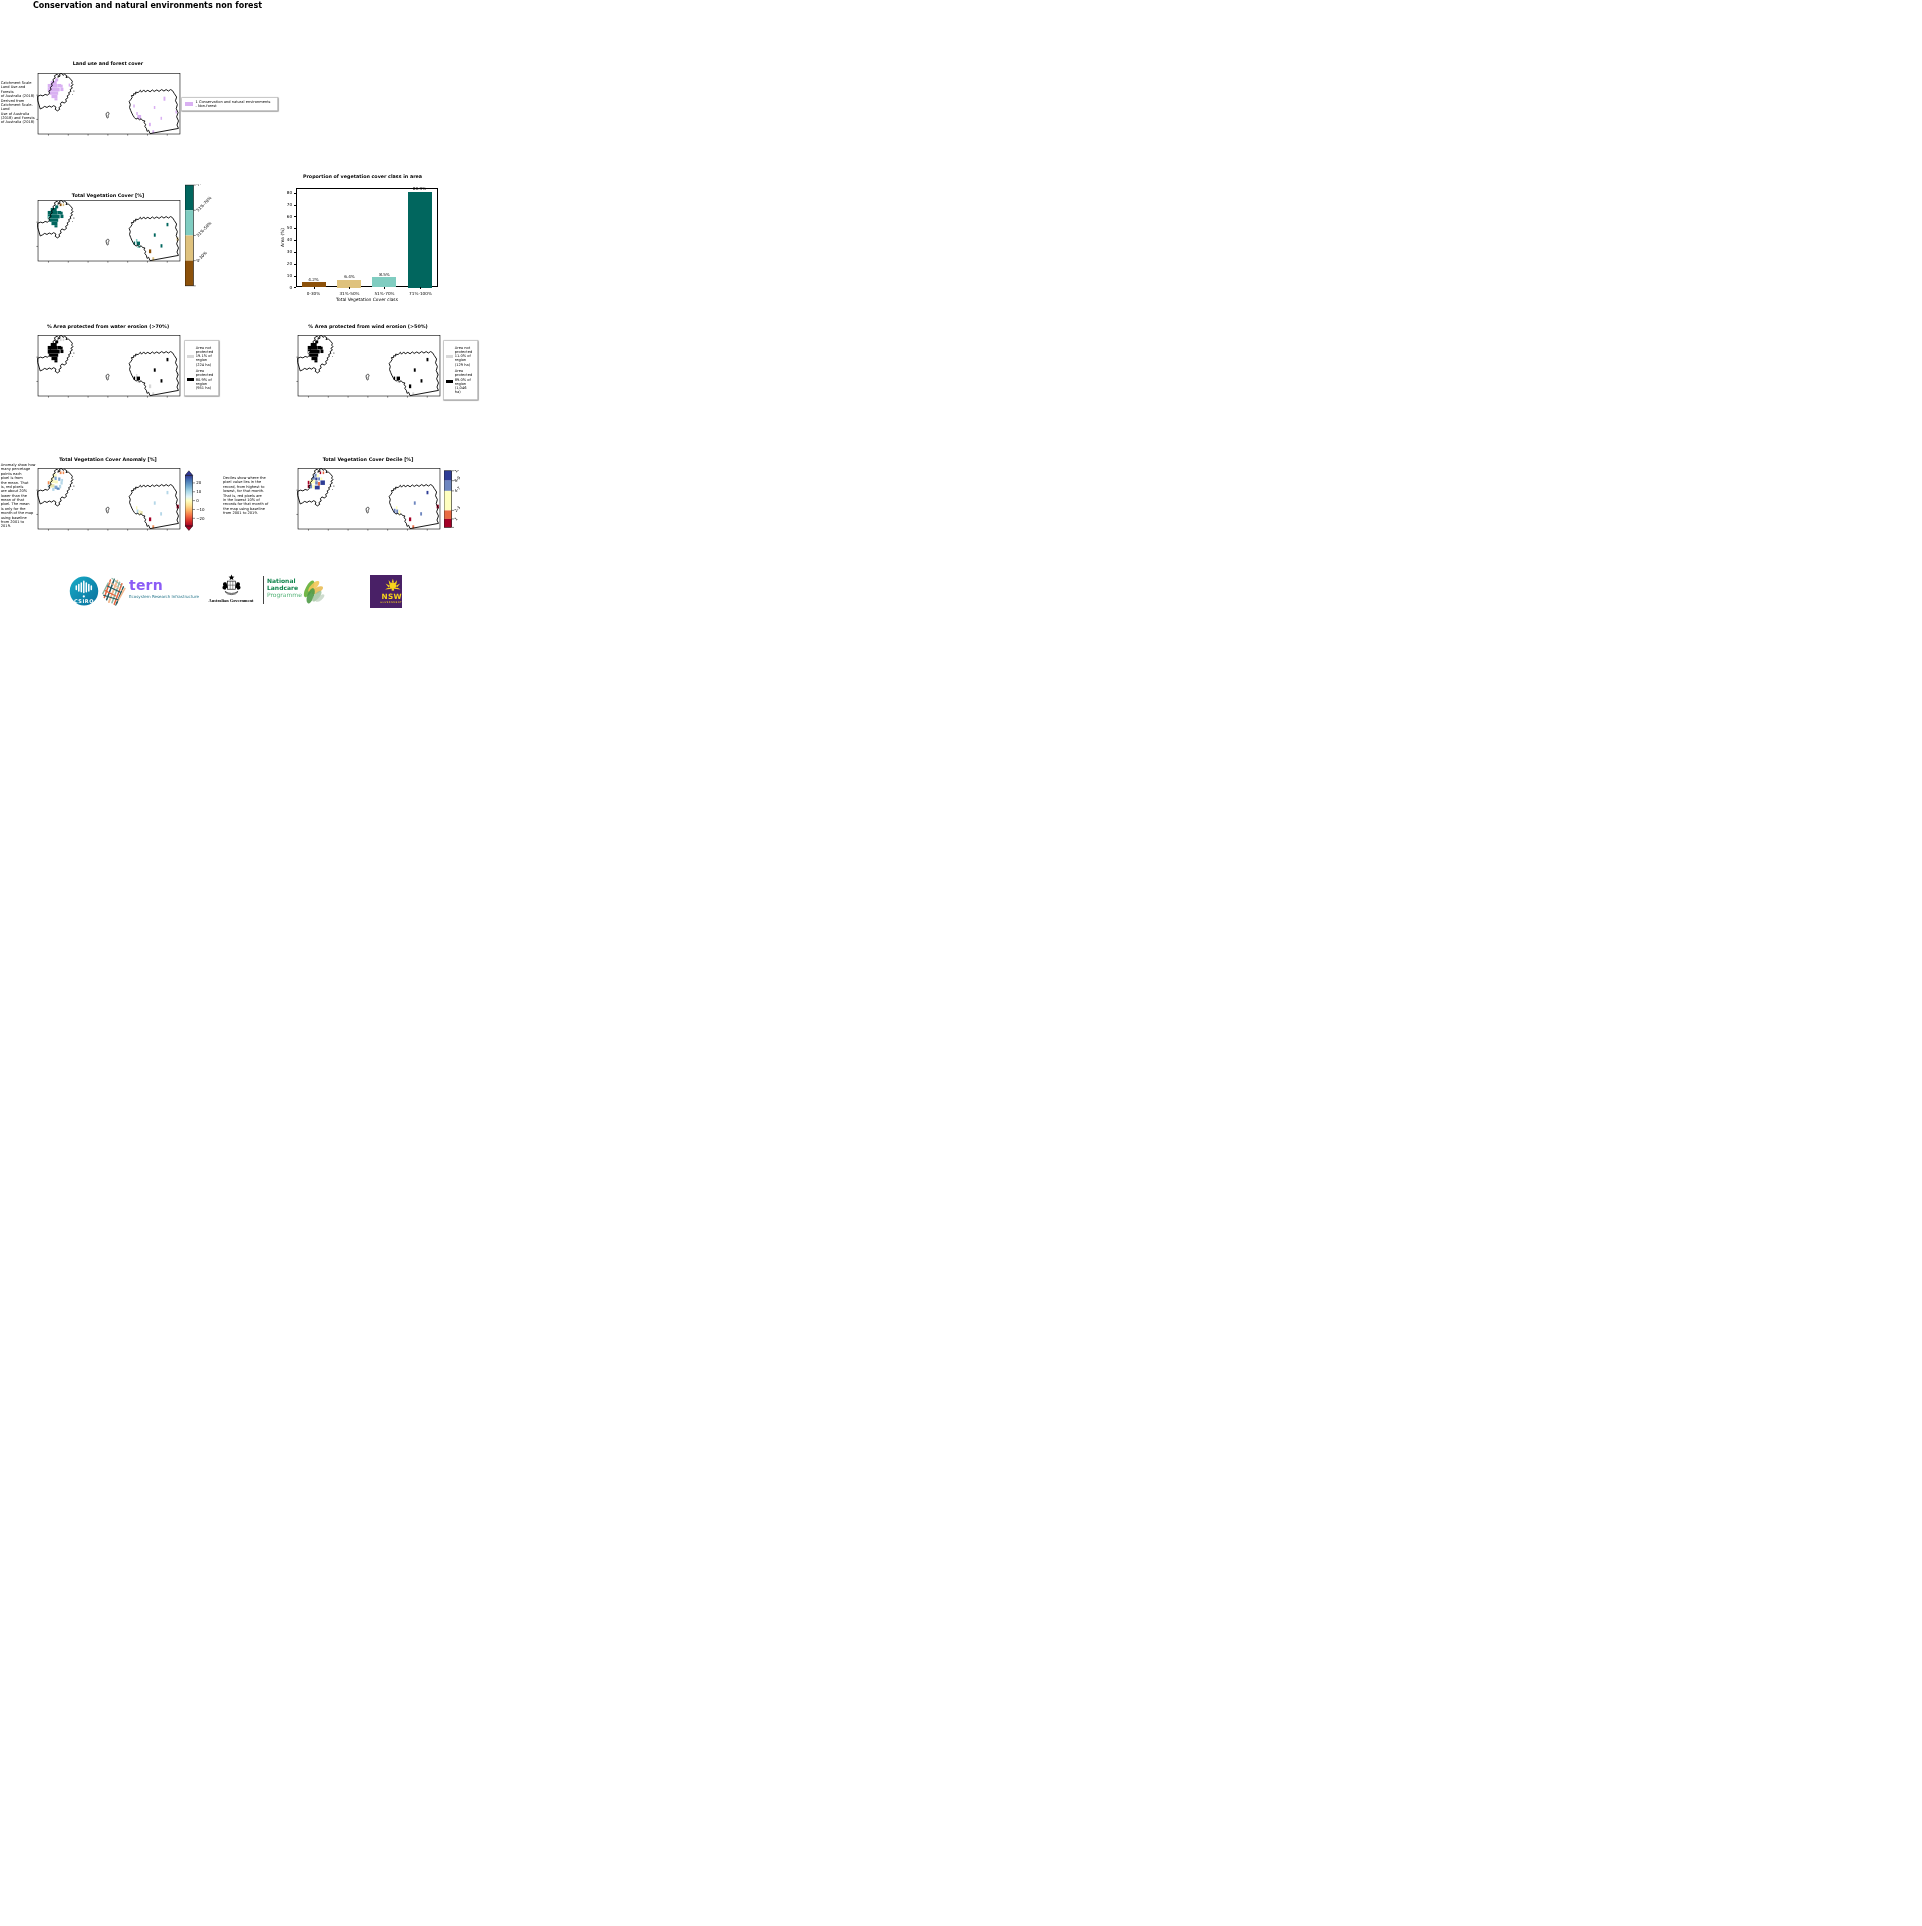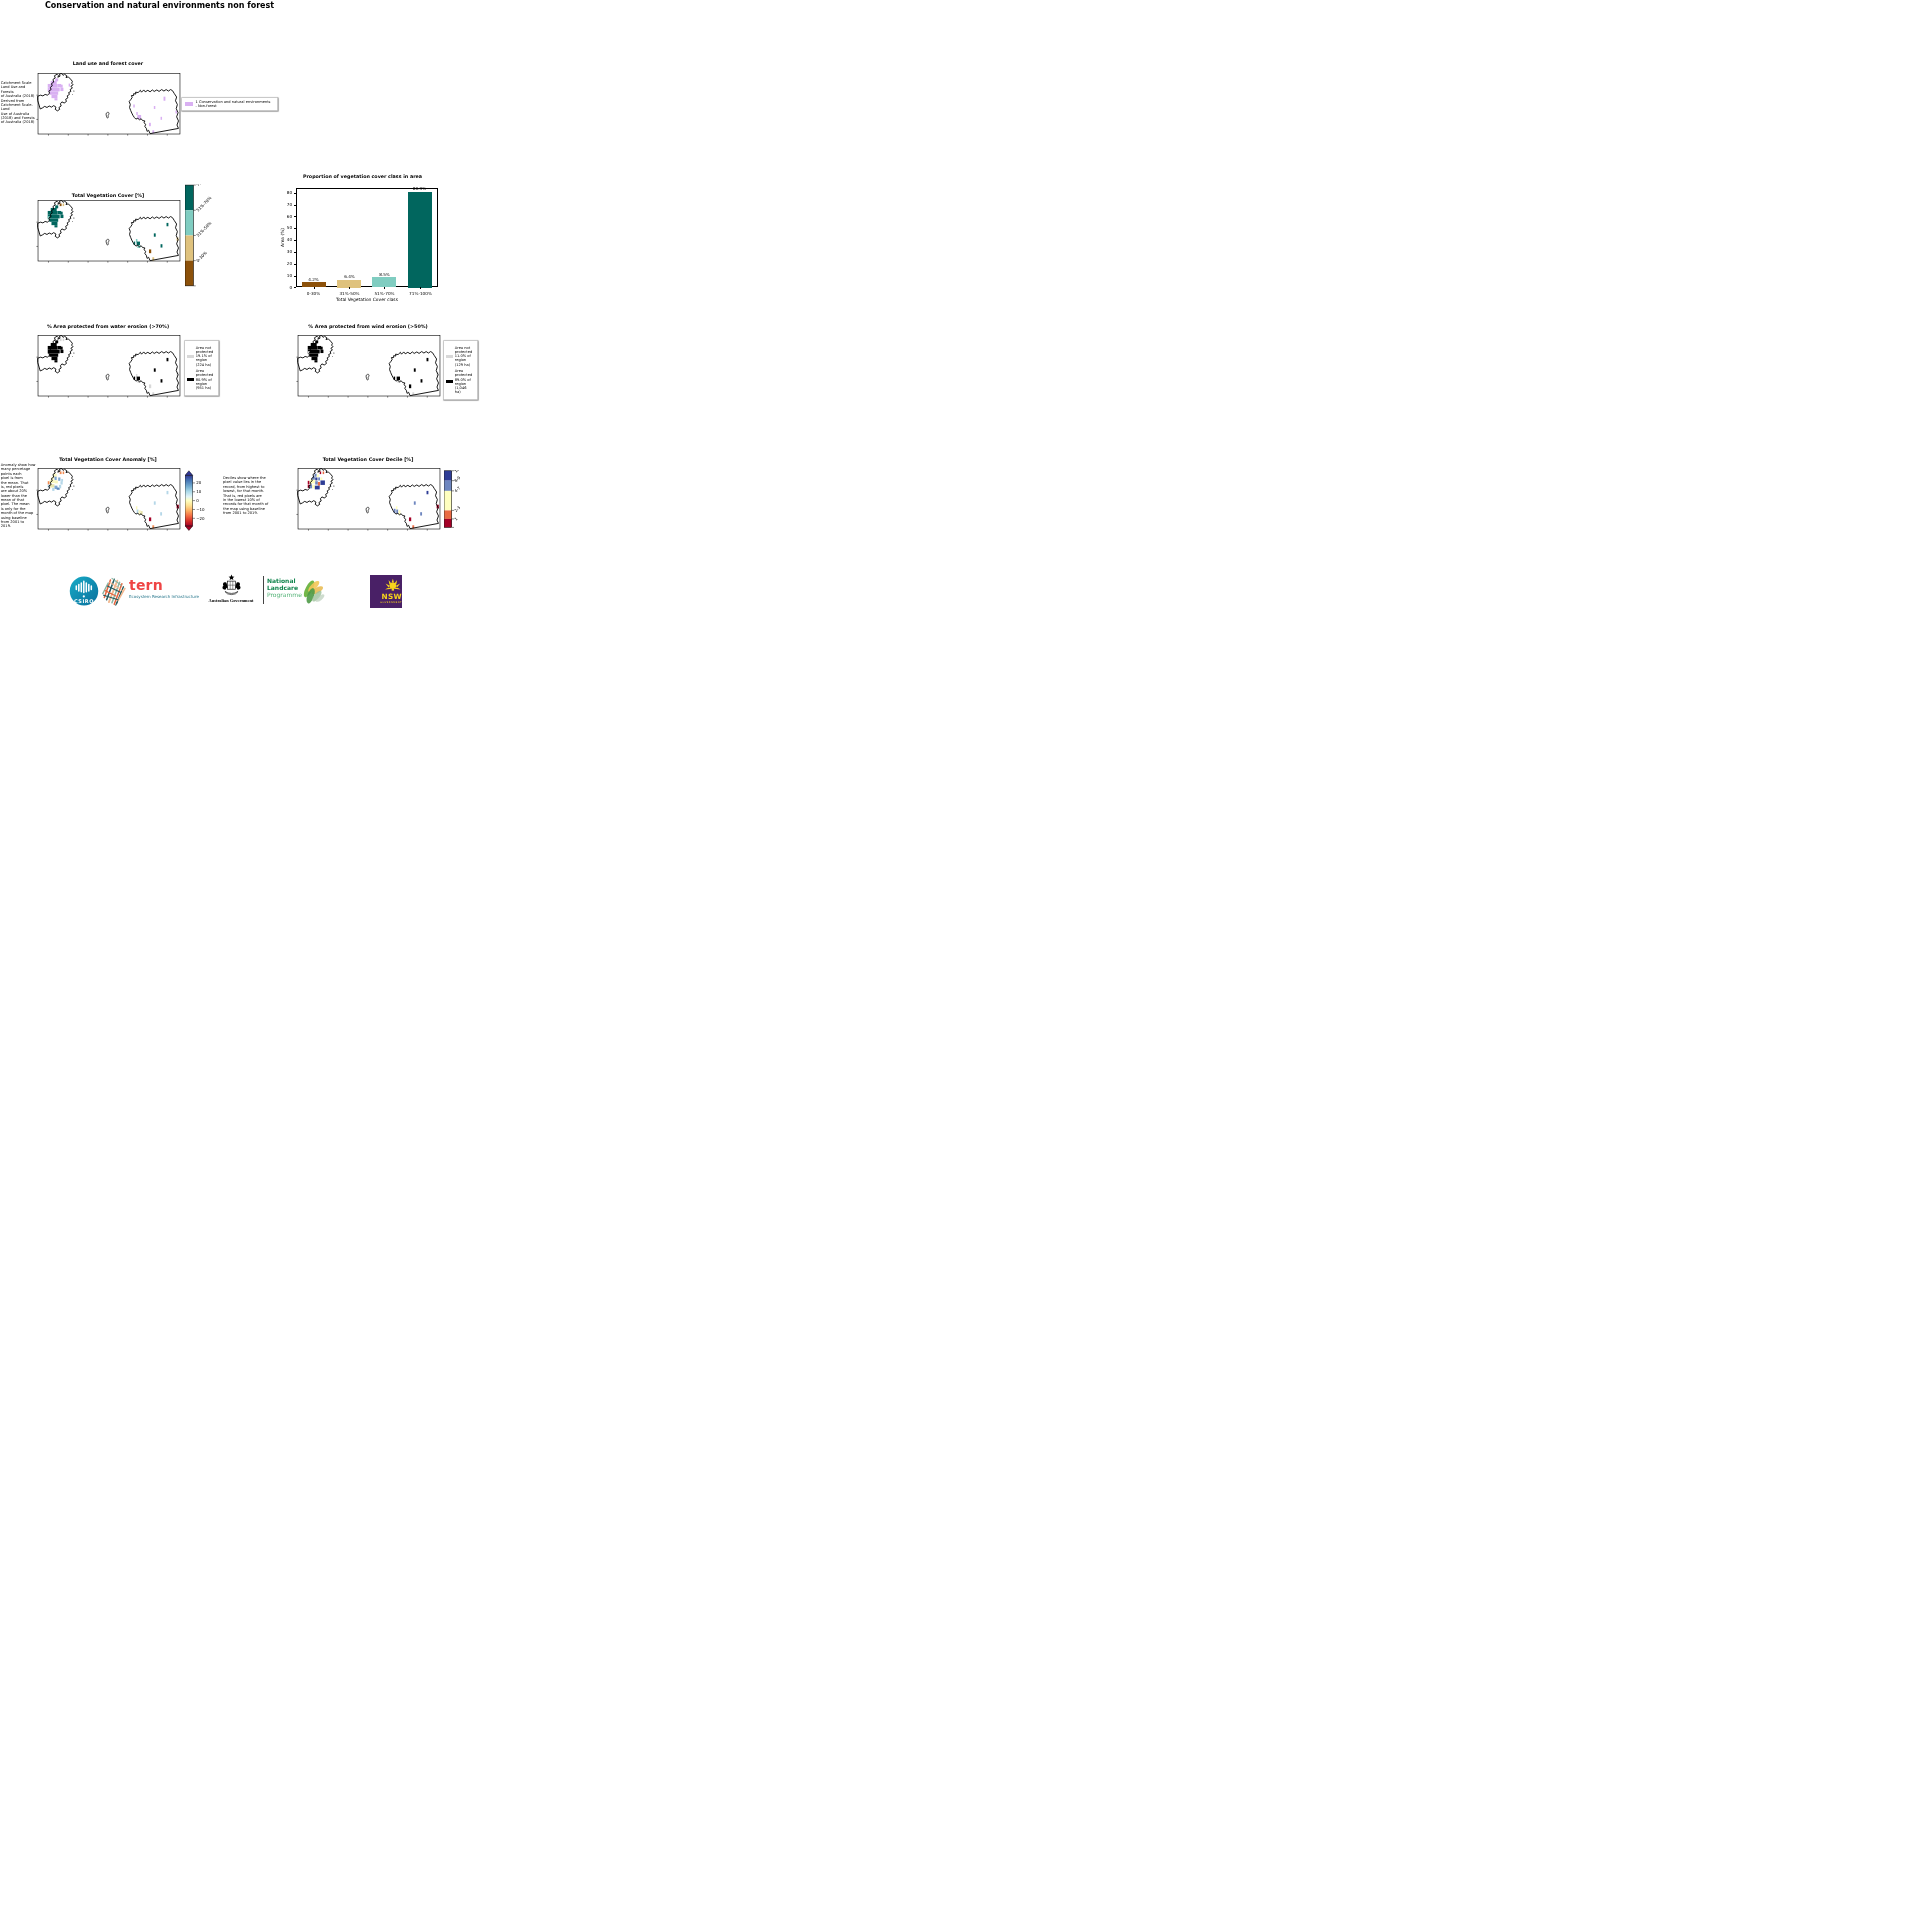--- a/index.html
+++ b/index.html
@@ -1,18 +1,18 @@
 <!DOCTYPE html>
 <html style="font-size:6.2px"><head>
 <meta charset="utf-8">
 <style>
   html,body{margin:0;padding:0;background:#fff;}
   .page{position:relative;width:481px;height:609px;background:#ffffff;
         font-family:"DejaVu Sans","Liberation Sans",sans-serif;color:#000;overflow:hidden;}
-  .report-title{position:absolute;left:45px;top:0.8px;font-size:8px;font-weight:bold;}
+  .report-title{position:absolute;left:33px;top:0.8px;font-size:8px;font-weight:bold;}
   .panel-title{position:absolute;text-align:center;font-weight:bold;font-size:4.8px;}
   .annotation{position:absolute;font-size:3.6px;line-height:1.22;white-space:pre-line;}
   .map{position:absolute;width:148px;height:65px;}
   .cbar{position:absolute;}
   .legend-card{position:absolute;display:flex;align-items:center;gap:2.7px;background:#fff;
         border:0.4px solid #c9c9c9;border-radius:1.5px;box-shadow:0.8px 0.8px 0.8px rgba(110,110,110,.55);
         padding:1.9px 3.1px;font-size:3.6px;line-height:1.18;}
   .swatch{width:7.7px;height:3.9px;display:inline-block;flex:0 0 auto;}
   .erosion-card{position:absolute;width:29px;background:#fff;border:0.4px solid #c9c9c9;border-radius:1.5px;
         box-shadow:0.8px 0.8px 0.8px rgba(110,110,110,.55);padding:2.3px 1.9px;font-size:3.6px;line-height:1.18;}
@@ -24,21 +24,21 @@
   .plotarea{position:absolute;left:26px;top:17px;width:142px;height:99px;border:0.5px solid #000;box-sizing:border-box;}
   .ytick-label{position:absolute;width:13px;text-align:right;font-size:4.2px;}
   .ytick-mark{position:absolute;width:2.3px;height:0.5px;background:#000;}
   .xtick-mark{position:absolute;width:0.5px;height:2.3px;background:#000;}
   .xtick-label{position:absolute;text-align:center;font-size:4.2px;}
   .bar{position:absolute;}
   .bar-label{position:absolute;text-align:center;font-size:4.2px;}
   .axis-label{position:absolute;text-align:center;font-size:4.4px;}
   .footer{position:absolute;left:0;top:573px;width:481px;height:35px;}
   .abs{position:absolute;}
-  .tern-word{font-size:14px;font-weight:bold;color:#ef4444;line-height:.9;letter-spacing:0.2px;}
+  .tern-word{font-size:14px;font-weight:bold;color:#8b5cf6;line-height:.9;letter-spacing:0.2px;}
   .tern-sub{font-size:4px;color:#1f7187;margin-top:2.7px;white-space:nowrap;}
   .agov-text{position:absolute;font-family:"Liberation Serif","DejaVu Serif",serif;font-weight:bold;
         font-size:4.4px;text-align:center;}
   .nlp-line{font-size:6px;font-weight:bold;color:#12854e;line-height:1.12;}
   .nlp-line3{font-size:6px;color:#54b377;line-height:1.12;}
   .nsw-box{position:absolute;width:32px;height:33px;background:#492066;display:flex;flex-direction:column;
         align-items:center;justify-content:center;}
   .nsw-word{color:#f7d41c;font-weight:bold;font-size:7.3px;letter-spacing:0.4px;line-height:1;margin-top:0.8px;}
   .nsw-sub{color:#f7d41c;font-size:2.5px;letter-spacing:0.4px;margin-top:0.8px;}
   .divider{position:absolute;width:0.4px;background:#444;}

